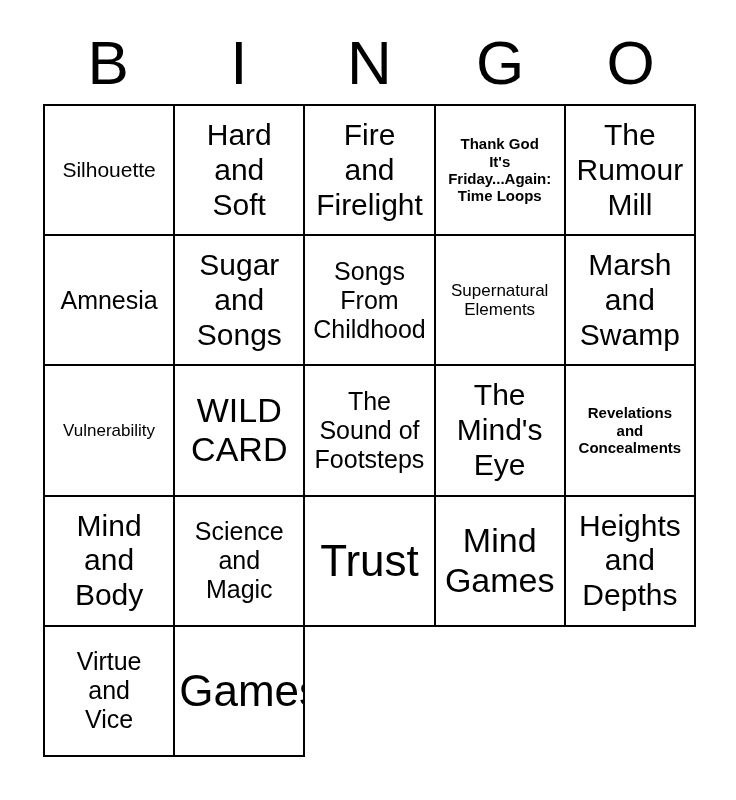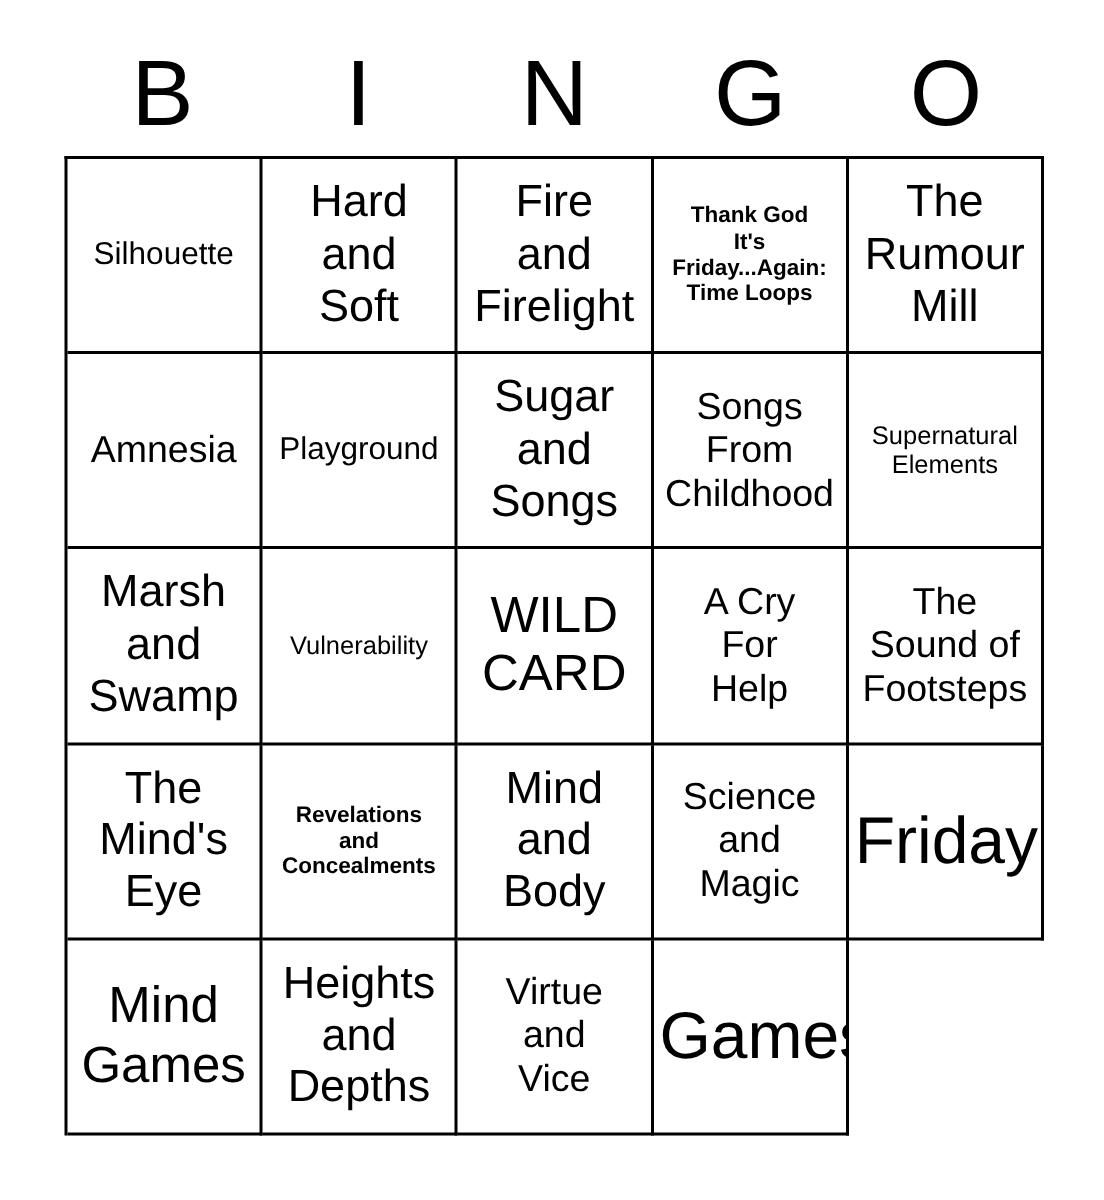--- a/index.html
+++ b/index.html
@@ -115,23 +115,20 @@
 Time Loops</span>
       </div>
       <div class="cell fs-lg">
         <span class="cell-text">The
 Rumour
 Mill</span>
       </div>
       <div class="cell fs-md">
         <span class="cell-text">Amnesia</span>
       </div>
-      <div class="cell fs-sm">
-        <span class="cell-text">Playground</span>
-      </div>
       <div class="cell fs-lg">
         <span class="cell-text">Sugar
 and
 Songs</span>
       </div>
       <div class="cell fs-md">
         <span class="cell-text">Songs
 From
 Childhood</span>
       </div>
@@ -145,25 +142,20 @@
 Swamp</span>
       </div>
       <div class="cell fs-xs">
         <span class="cell-text">Vulnerability</span>
       </div>
       <div class="cell fs-xl">
         <span class="cell-text">WILD
 CARD</span>
       </div>
       <div class="cell fs-md">
-        <span class="cell-text">A Cry
-For
-Help</span>
-      </div>
-      <div class="cell fs-md">
         <span class="cell-text">The
 Sound of
 Footsteps</span>
       </div>
       <div class="cell fs-lg">
         <span class="cell-text">The
 Mind's
 Eye</span>
       </div>
       <div class="cell fs-xxs">
@@ -175,21 +167,21 @@
         <span class="cell-text">Mind
 and
 Body</span>
       </div>
       <div class="cell fs-md">
         <span class="cell-text">Science
 and
 Magic</span>
       </div>
       <div class="cell fs-xxl">
-        <span class="cell-text">Friday</span>
+        <span class="cell-text">Trust</span>
       </div>
       <div class="cell fs-xl">
         <span class="cell-text">Mind
 Games</span>
       </div>
       <div class="cell fs-lg">
         <span class="cell-text">Heights
 and
 Depths</span>
       </div>

